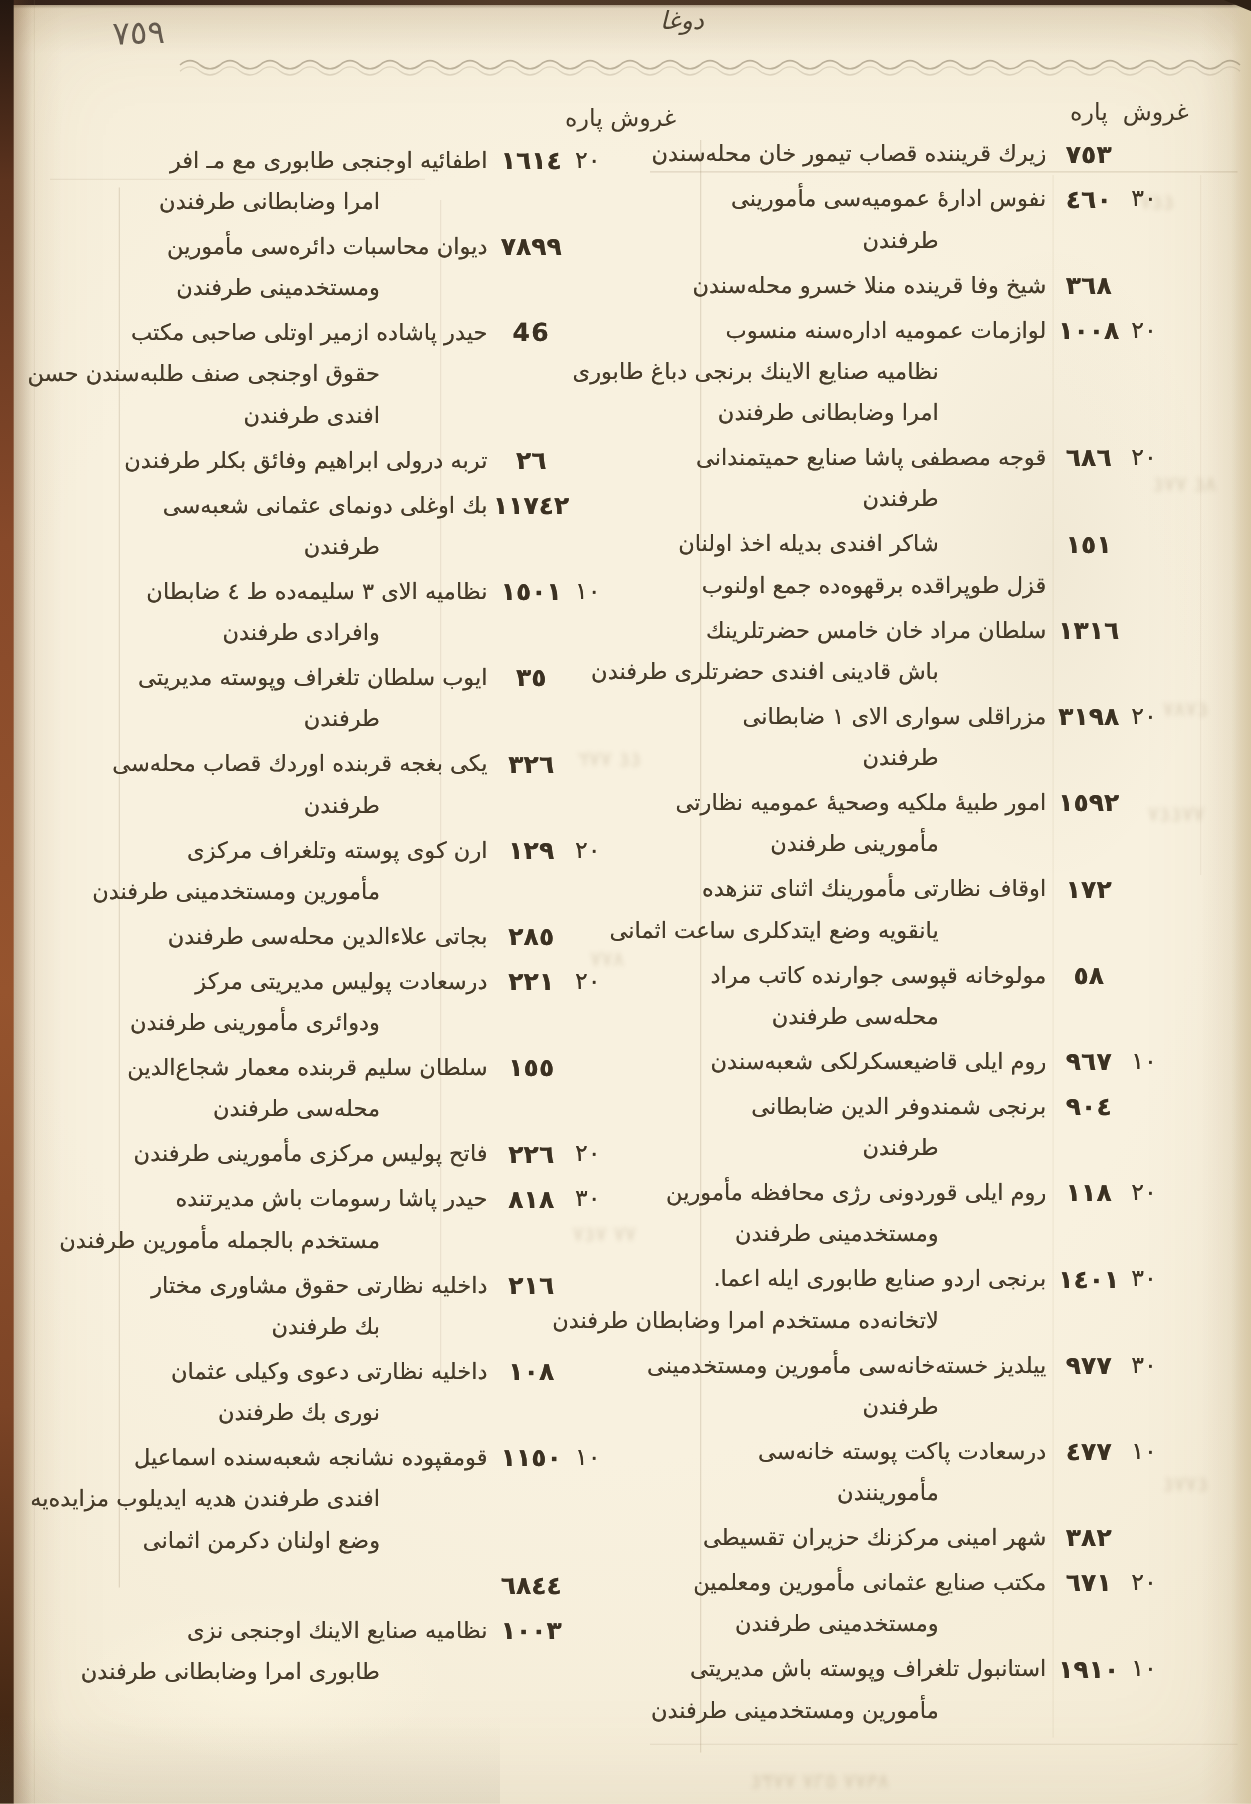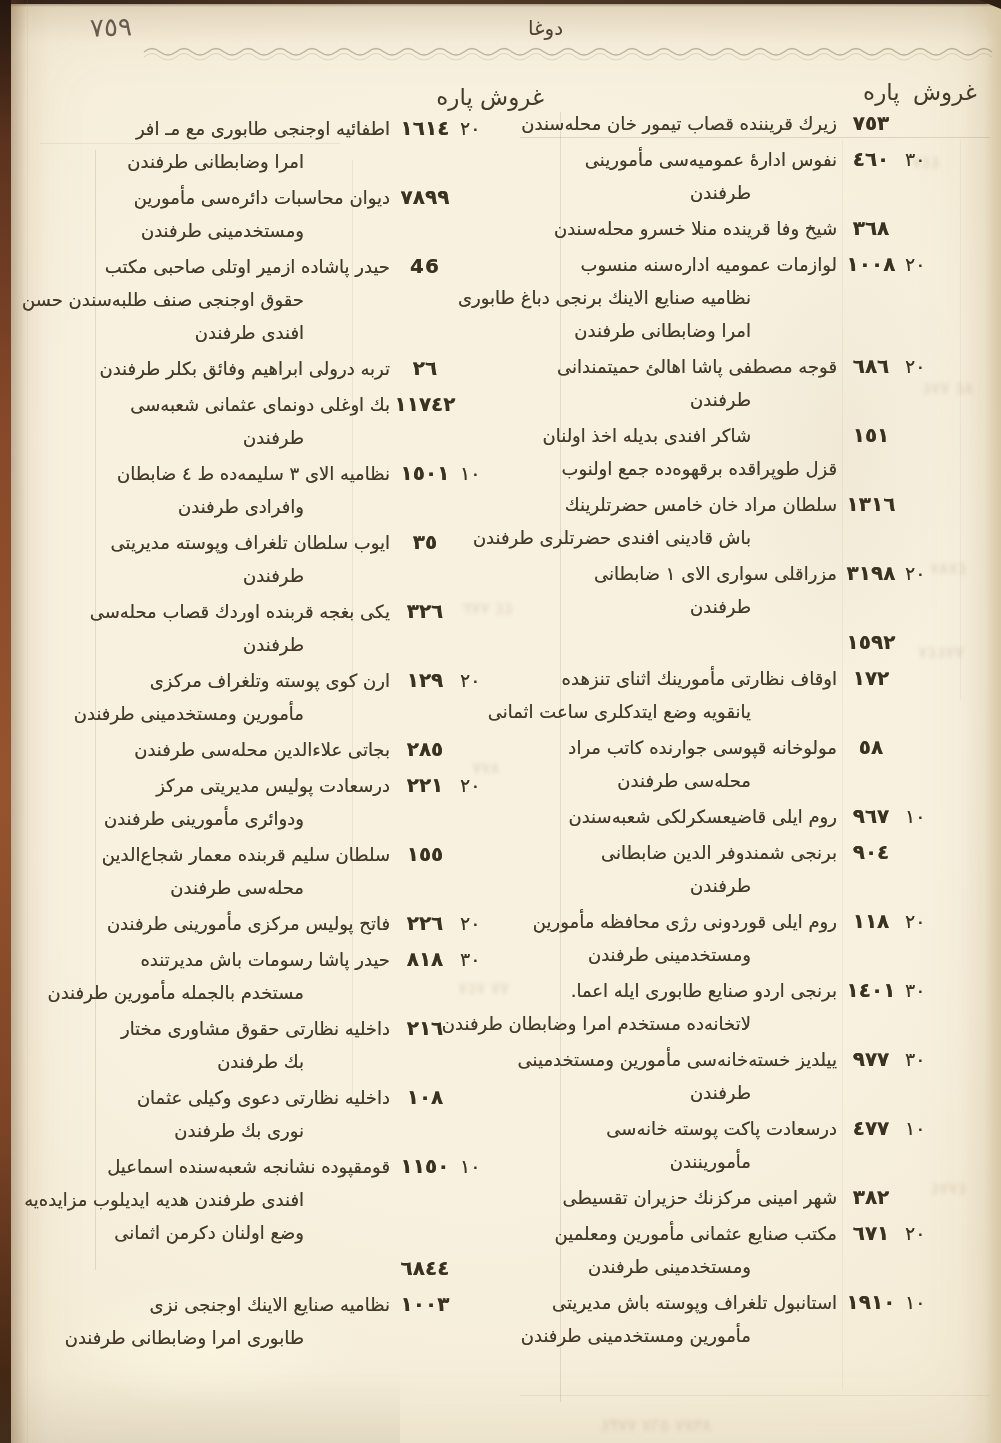--- a/index.html
+++ b/index.html
@@ -30,24 +30,24 @@
     clip-path:polygon(100% 0,0 0,100% 100%);}
   .bottom-shade{position:absolute;left:0;bottom:0;width:400px;height:70px;
     background:linear-gradient(0deg,rgba(150,140,120,.12),rgba(150,140,120,0));}
   .stain1{position:absolute;left:60px;top:1280px;width:300px;height:130px;
     background:radial-gradient(ellipse,rgba(255,249,228,.55),rgba(255,249,228,0) 70%);}
   .stain2{position:absolute;right:30px;top:190px;width:260px;height:520px;
     background:radial-gradient(ellipse,rgba(120,100,60,.06),rgba(120,100,60,0) 70%);}
 
   .page-number{position:absolute;left:90px;top:12px;font-size:26px;color:#4e443a;
     letter-spacing:3px;transform:rotate(-2deg);opacity:.85;}
-  .running-title{position:absolute;left:528px;top:16px;font-size:20px;color:#4d4230;direction:rtl;}
+  .running-title{position:absolute;left:528px;top:4px;font-size:20px;color:#4d4230;direction:rtl;font-style:italic;}
   .squiggle{position:absolute;left:142px;top:36px;}
 
-  .col-header{position:absolute;direction:rtl;font-size:23px;color:#453a28;white-space:nowrap;text-align:center;}
+  .col-header{position:absolute;direction:rtl;font-size:19px;color:#453a28;white-space:nowrap;text-align:left;}
   .header-left{left:452px;top:84px;width:92px;}
   .header-right{left:856px;top:79px;width:128px;word-spacing:6px;}
 
   .column{position:absolute;direction:rtl;color:#463b29;text-shadow:0 0 .5px rgba(70,59,41,.75);}
   .col-right{top:107px;right:56px;width:402px;}
   .col-left{top:112px;left:58px;width:440px;}
   .row{display:grid;grid-template-columns:40px 68px 1fr;margin-bottom:3px;align-items:start;}
   .col-left .row{grid-template-columns:38px 70px 1fr;}
   .para{font-size:19px;line-height:33px;text-align:left;color:#3e3424;}
   .gurus{font-size:20px;line-height:33px;text-align:center;letter-spacing:1px;color:#3b3122;font-weight:bold;}
@@ -124,21 +124,21 @@
         <div class="desc">
           <div class="line">لوازمات عموميه اداره‌سنه منسوب</div>
           <div class="line cont">نظاميه صنايع الاينك برنجى دباغ طابورى</div>
           <div class="line cont">امرا وضابطانى طرفندن</div>
         </div>
       </div>
       <div class="row">
         <div class="para">٢٠</div>
         <div class="gurus">٦٨٦</div>
         <div class="desc">
-          <div class="line">قوجه مصطفى پاشا اهالئ حميتمندانى</div>
+          <div class="line">قوجه مصطفى پاشا صنايع حميتمندانى</div>
           <div class="line cont">طرفندن</div>
         </div>
       </div>
       <div class="row">
         <div class="para"></div>
         <div class="gurus">١٥١</div>
         <div class="desc">
           <div class="line cont">شاكر افندى بديله اخذ اولنان</div>
           <div class="line">قزل طوپراقده برقهوه‌ده جمع اولنوب</div>
         </div>
@@ -155,20 +155,24 @@
         <div class="para">٢٠</div>
         <div class="gurus">٣١٩٨</div>
         <div class="desc">
           <div class="line">مزراقلى سوارى الاى ١ ضابطانى</div>
           <div class="line cont">طرفندن</div>
         </div>
       </div>
       <div class="row">
         <div class="para"></div>
         <div class="gurus">١٥٩٢</div>
+        <div class="desc">
+          <div class="line">امور طبيهٔ ملكيه وصحيهٔ عموميه نظارتى</div>
+          <div class="line cont">مأمورينى طرفندن</div>
+        </div>
       </div>
       <div class="row">
         <div class="para"></div>
         <div class="gurus">١٧٢</div>
         <div class="desc">
           <div class="line">اوقاف نظارتى مأمورينك اثناى تنزهده</div>
           <div class="line cont">يانقويه وضع ايتدكلرى ساعت اثمانى</div>
         </div>
       </div>
       <div class="row">

